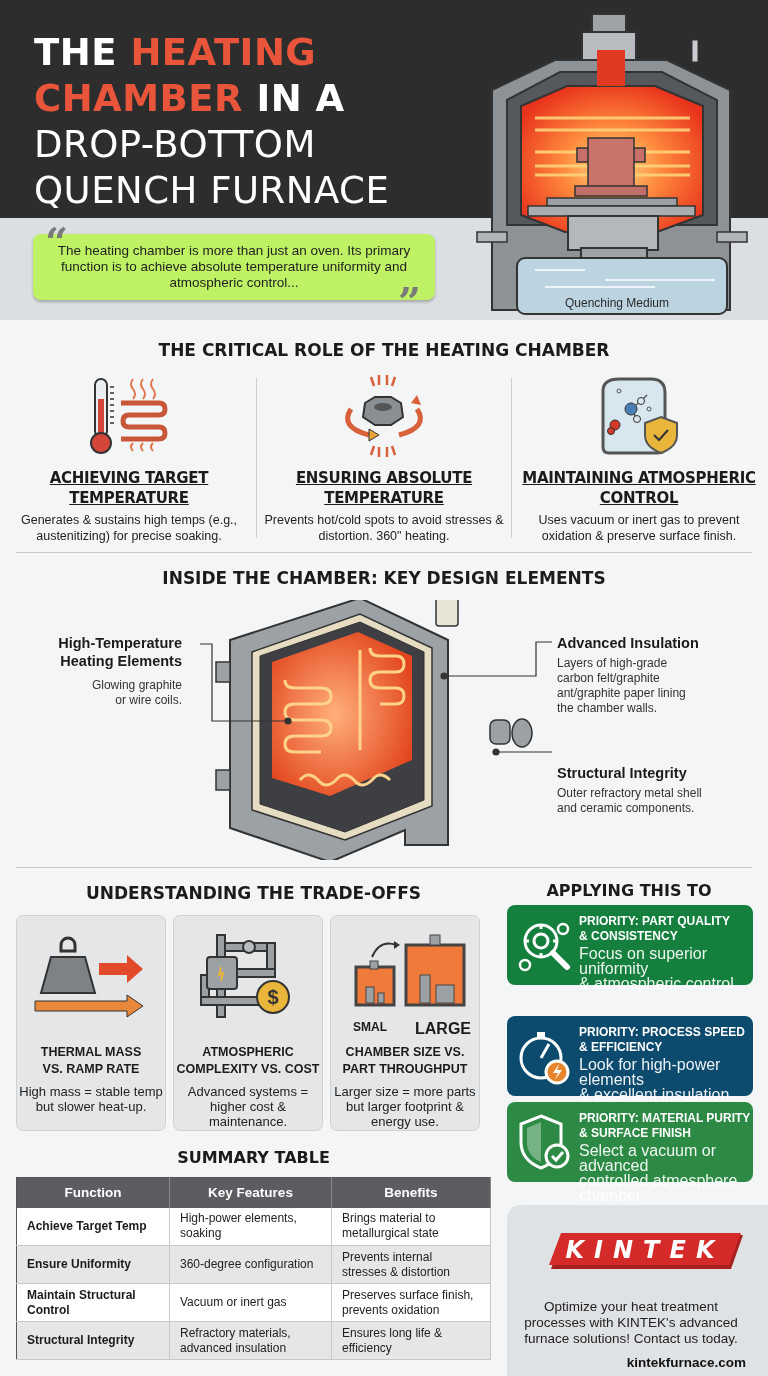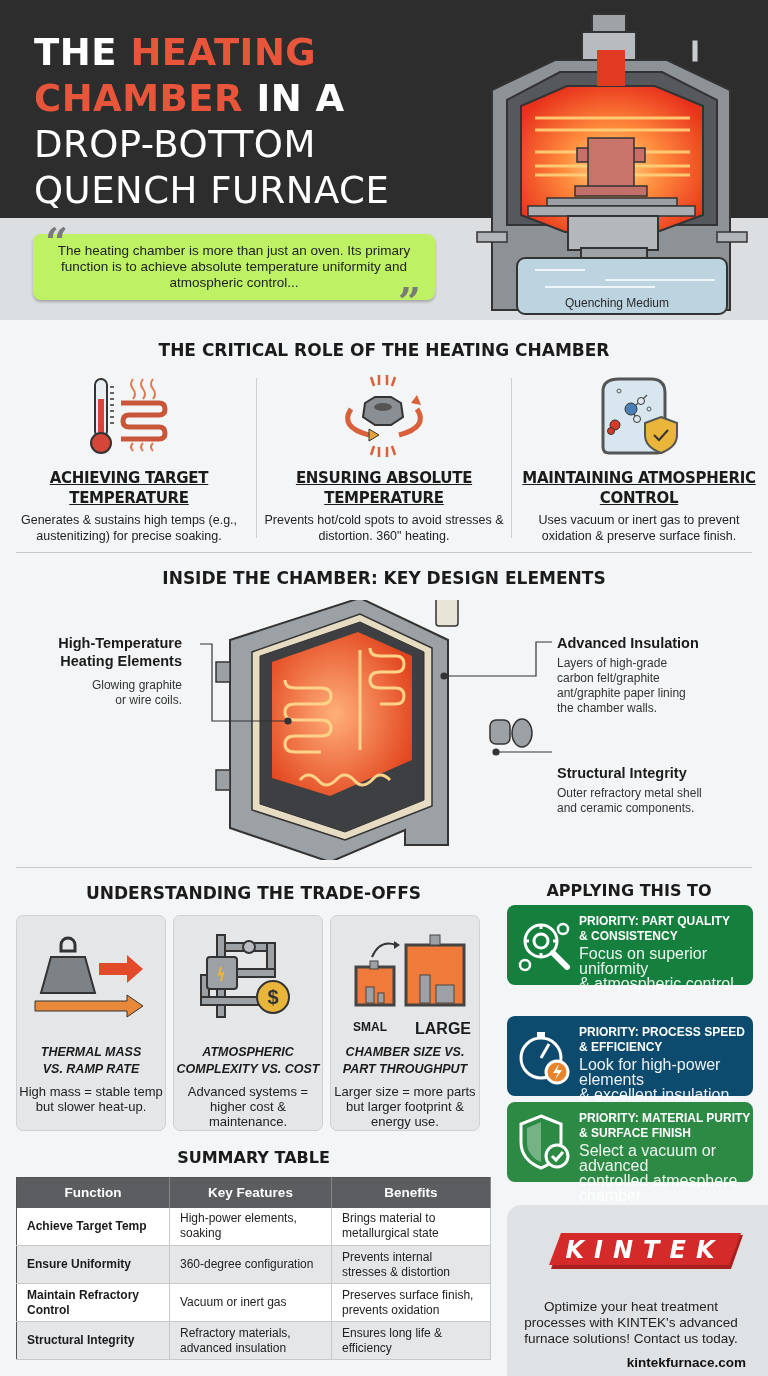--- a/index.html
+++ b/index.html
@@ -24,21 +24,21 @@
   .role-head { font-family: "DejaVu Sans", sans-serif; font-weight: bold; font-size: 15px; line-height: 20px; margin-top: 6px; letter-spacing: -0.3px; text-decoration: underline; }
   .role-desc { font-size: 12.5px; line-height: 16px; margin-top: 4px; color: #222; }
   .vsep { position: absolute; top: 378px; width: 1px; height: 160px; background: #cfcfcf; }
 
   .diagram { position: absolute; left: 200px; top: 600px; width: 360px; height: 260px; }
   .callout-title { position: absolute; font-weight: bold; font-size: 14.5px; line-height: 18px; color: #1b1b1b; }
   .callout-desc { position: absolute; font-size: 12px; line-height: 15px; color: #333; }
 
   .trade-card { position: absolute; top: 915px; width: 150px; height: 216px; background: #e4e6e8; border: 1px solid #cfd2d5; border-radius: 7px; text-align: center; }
   .trade-icon { height: 100px; margin-top: 10px; display: flex; justify-content: center; align-items: center; }
-  .trade-head { font-weight: bold; font-size: 12.5px; line-height: 17px; margin-top: 18px; font-style: italic; }
+  .trade-head { font-weight: bold; font-size: 12.5px; line-height: 17px; margin-top: 18px; }
   .trade-desc { font-size: 13px; line-height: 15px; margin-top: 6px; color: #222; }
 
   .apply-title { position: absolute; left: 505px; top: 880px; width: 248px; text-align: center; font-family: "DejaVu Sans", sans-serif; font-weight: bold; font-size: 16px; line-height: 22px; }
   .prio { position: absolute; left: 507px; width: 246px; height: 80px; border-radius: 8px; color: #fff; }
   .prio-icon { position: absolute; left: 8px; top: 10px; width: 60px; height: 60px; }
   .prio-head { position: absolute; left: 72px; top: 9px; font-weight: bold; font-size: 12px; line-height: 15px; }
   .prio-desc { position: absolute; left: 72px; top: 41px; font-size: 16px; line-height: 15px; color: rgba(255,255,255,0.92); }
 
   .table-title { position: absolute; left: 16px; top: 1148px; width: 475px; text-align: center; font-family: "DejaVu Sans", sans-serif; font-weight: bold; font-size: 16px; }
   .sum-table { position: absolute; left: 16px; top: 1177px; width: 475px; border-collapse: collapse; border: 1px solid #555; font-size: 12px; line-height: 15px; }
@@ -408,21 +408,21 @@
       <td class="fn">Achieve Target Temp</td>
       <td>High-power elements, soaking</td>
       <td>Brings material to metallurgical state</td>
     </tr>
     <tr class="alt">
       <td class="fn">Ensure Uniformity</td>
       <td>360-degree configuration</td>
       <td>Prevents internal stresses &amp; distortion</td>
     </tr>
     <tr class="wh">
-      <td class="fn">Maintain Refractory Control</td>
+      <td class="fn">Maintain Structural Control</td>
       <td>Vacuum or inert gas</td>
       <td>Preserves surface finish, prevents oxidation</td>
     </tr>
     <tr class="alt">
       <td class="fn">Structural Integrity</td>
       <td>Refractory materials, advanced insulation</td>
       <td>Ensures long life &amp; efficiency</td>
     </tr>
   </tbody>
 </table>

